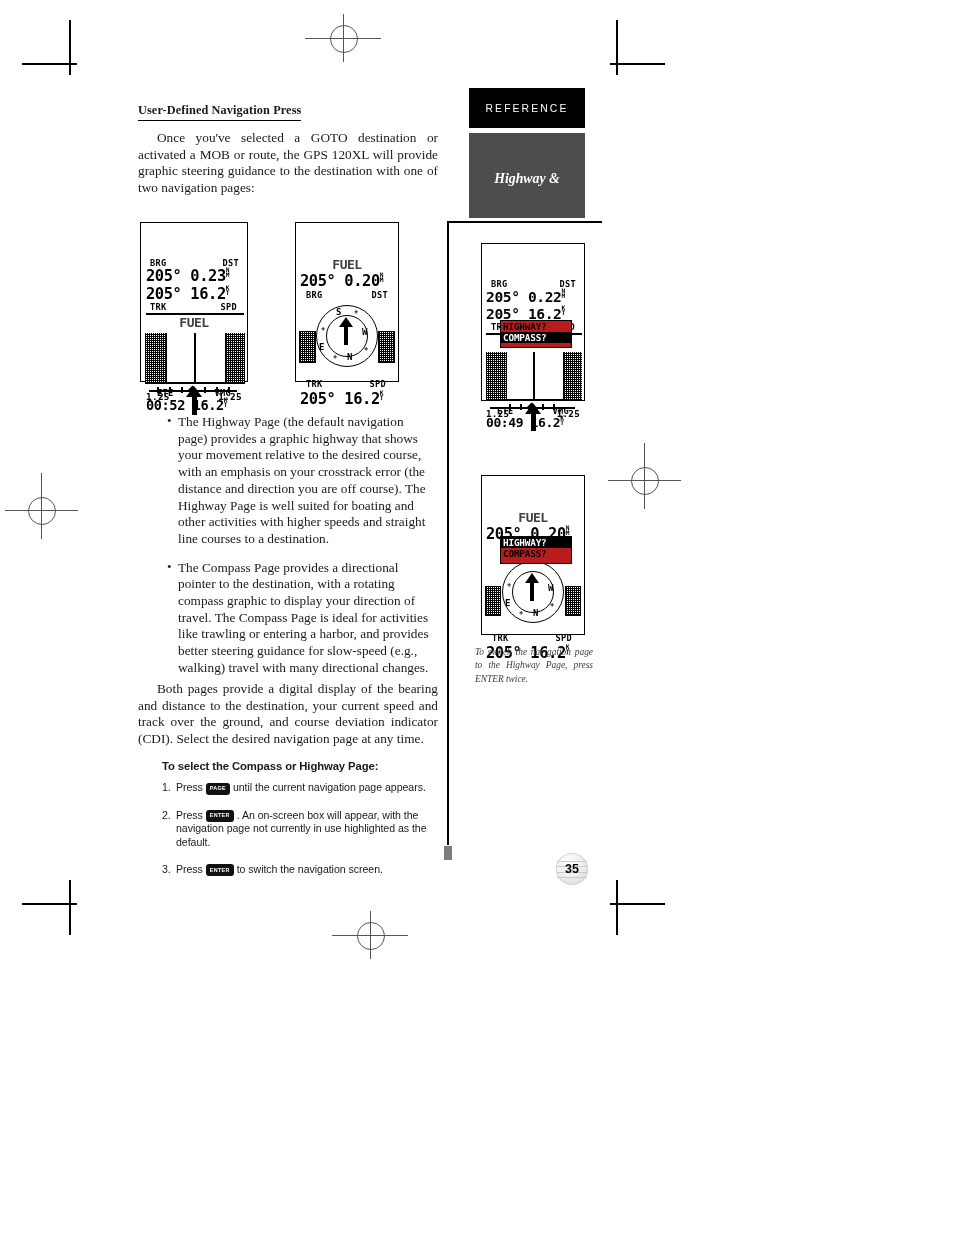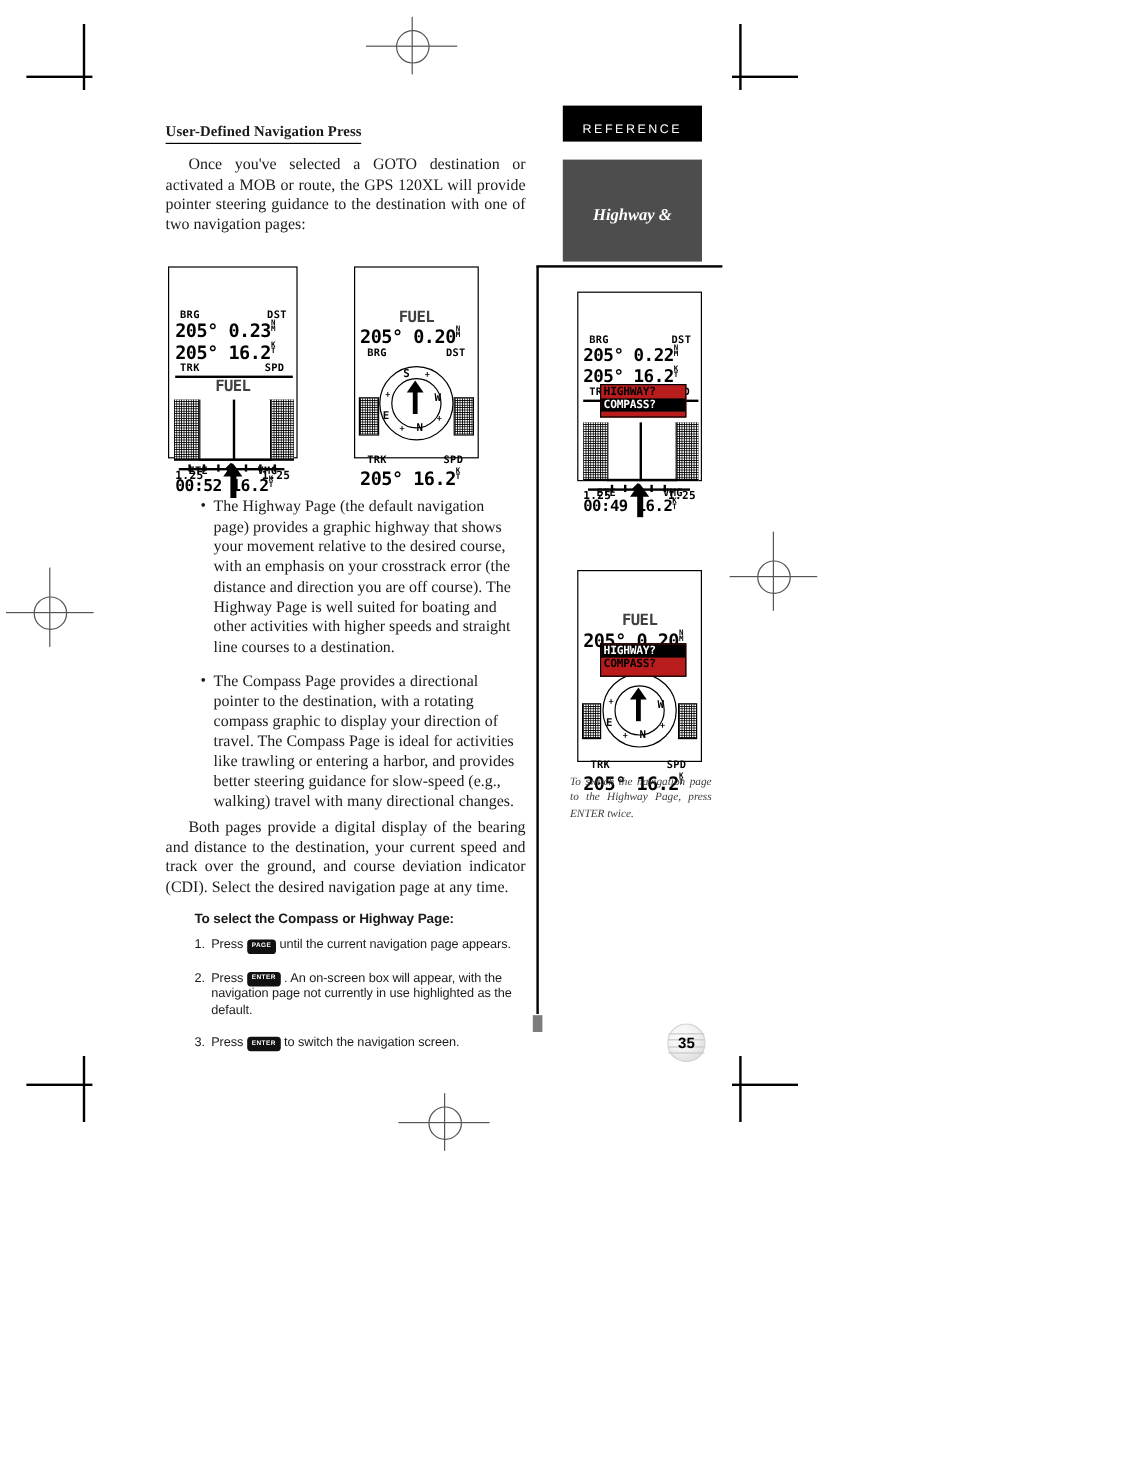--- a/index.html
+++ b/index.html
@@ -31,21 +31,21 @@
   ol.steps li{position:relative;font-family:"Liberation Sans",sans-serif;
       font-size:10.6px;line-height:13.4px;margin:0 0 14px 0;padding-left:38px;
       letter-spacing:-.05px;}
   ol.steps li .num{position:absolute;left:24px;top:0;}
   .key{display:inline-block;background:#111;color:#fff;border-radius:3px;
        font-family:"Liberation Sans",sans-serif;font-weight:bold;
        font-size:5.4px;letter-spacing:.35px;line-height:1;
        padding:3.2px 4px 3.4px 4px;vertical-align:1.5px;text-align:center;}
 
   
-  .refbar{position:absolute;left:469px;top:88px;width:116px;height:30px;
+  .refbar{position:absolute;left:469px;top:88px;width:116px;height:40px;
           background:#000;}
   .refbar span{display:block;color:#fff;font-family:"Liberation Sans",sans-serif;
           font-size:10.4px;letter-spacing:2.1px;text-align:center;line-height:42px;}
   .chapbox{position:absolute;left:469px;top:133px;width:116px;height:85px;
           background:#4d4d4d;}
   .chapbox span{display:block;color:#fff;font-family:"Liberation Serif",serif;
           font-style:italic;font-weight:bold;font-size:13.8px;line-height:19px;
           text-align:center;padding-top:18px;}
 
   .vrule{position:absolute;left:447px;top:222px;width:1.6px;height:623px;background:#000;}
@@ -156,21 +156,21 @@
   <div class="globe">
     <div class="lat" style="top:8px;"></div>
     <div class="lat" style="top:13px;"></div>
     <div class="lat" style="top:19px;"></div>
     <div class="lat" style="top:24px;"></div>
     <div class="pn">35</div>
   </div>
 
   <div class="col">
     <h1 class="sec">User-Defined Navigation Press</h1>
-    <p class="body indent">Once you've selected a GOTO destination or activated a MOB or route, the GPS 120XL will provide pointer steering guidance to the destination with one of two navigation pages:</p>
+    <p class="body indent">Once you've selected a GOTO destination or activated a MOB or route, the GPS 120XL will provide graphic steering guidance to the destination with one of two navigation pages:</p>
   </div>
 
   <div style="position:absolute;left:166px;top:414px;width:270px;">
     <ul class="blist">
       <li><span class="bdot">•</span><span>The Highway Page (the default navigation page) provides a graphic highway that shows your movement relative to the desired course, with an emphasis on your crosstrack error (the distance and direction you are off course). The Highway Page is well suited for boating and other activities with higher speeds and straight line courses to a destination.</span></li>
       <li><span class="bdot">•</span><span>The Compass Page provides a directional pointer to the destination, with a rotating compass graphic to display your direction of travel. The Compass Page is ideal for activities like trawling or entering a harbor, and provides better steering guidance for slow-speed (e.g., walking) travel with many directional changes.</span></li>
     </ul>
   </div>
 
   <div style="position:absolute;left:138px;top:681px;width:300px;">

